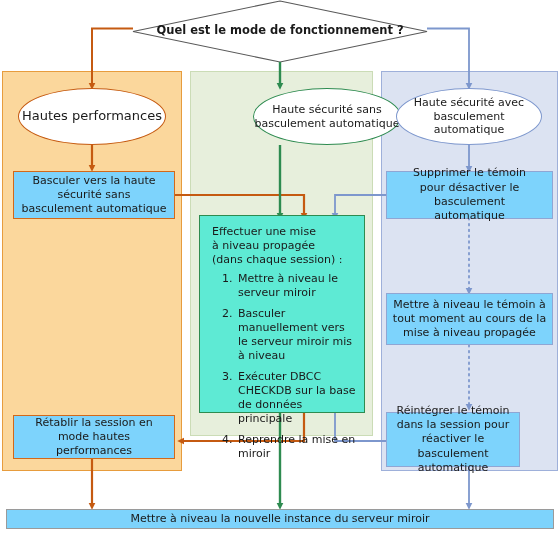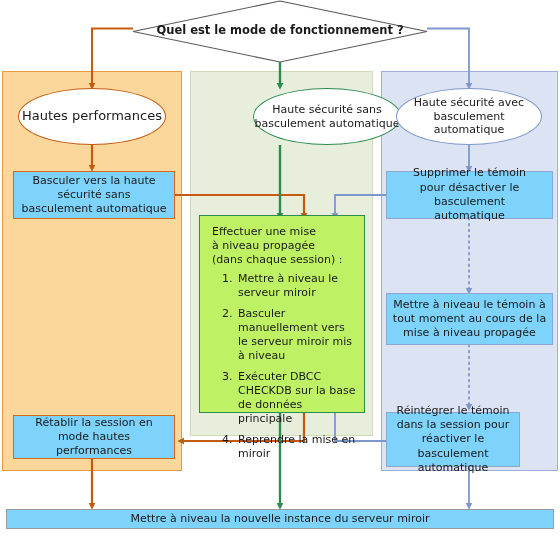--- a/index.html
+++ b/index.html
@@ -75,21 +75,21 @@
     position: absolute;
     font-weight: bold;
     font-size: 11.5px;
     text-align: center;
     white-space: nowrap;
   }
 
   .proc {
     position: absolute;
     box-sizing: border-box;
-    background: #bef264;
+    background: #5eead4;
     border: 1.4px solid #2E8B50;
     padding: 9px 8px 8px 10px;
     line-height: 1.27;
   }
   .proc .lead {
     text-align: left;
     margin: 0 0 5px 2px;
   }
   .proc ol {
     margin: 0;

